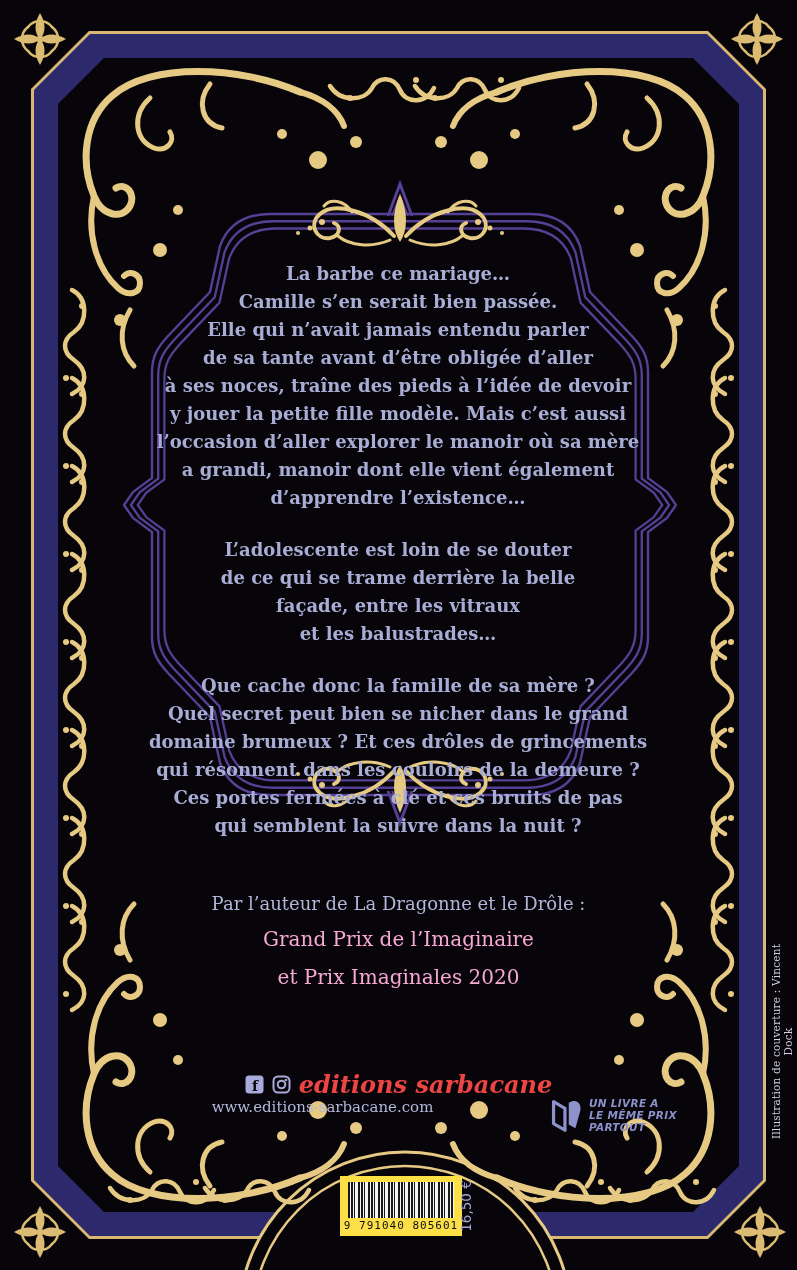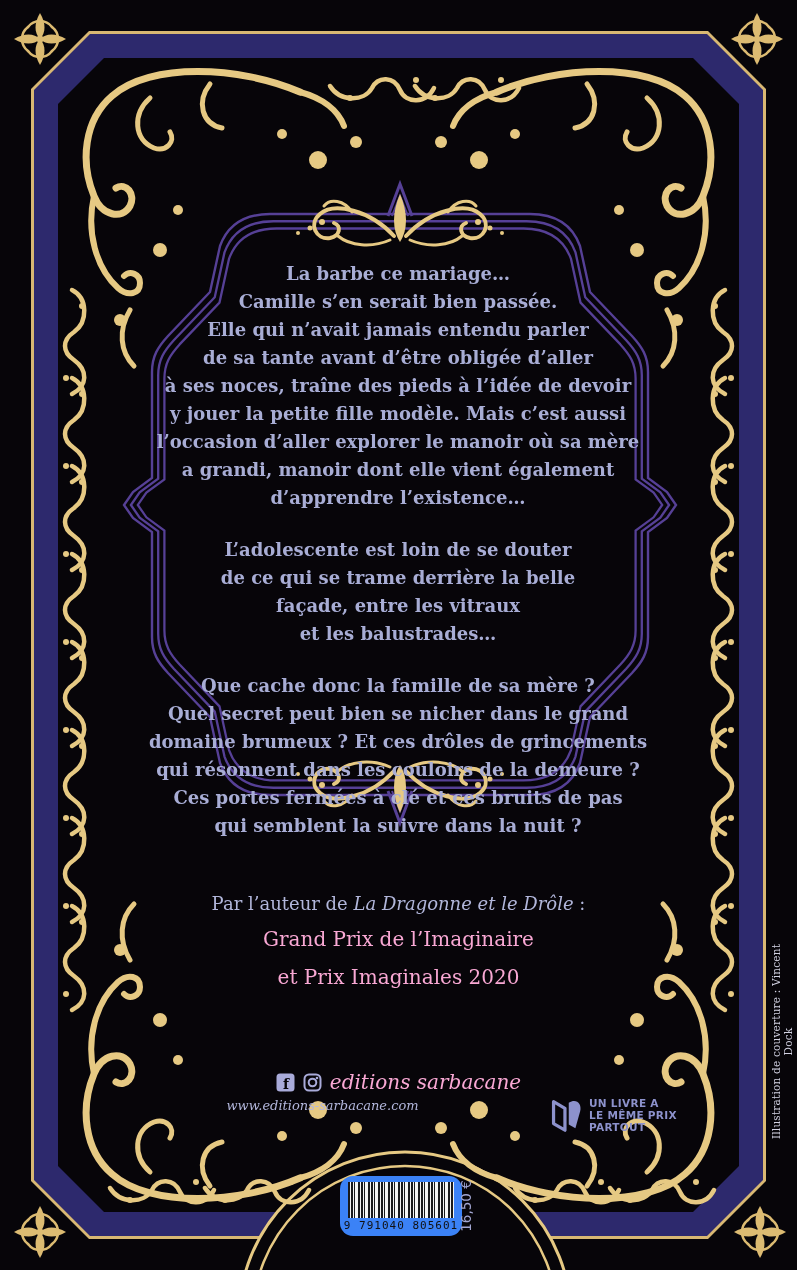--- a/index.html
+++ b/index.html
@@ -6,35 +6,35 @@
   .page{position:relative;width:797px;height:1270px;background:#070509;overflow:hidden;
         font-family:"DejaVu Serif",serif;}
   .deco{position:absolute;left:0;top:0;width:797px;height:1270px;}
 
   .synopsis{position:absolute;left:138px;top:260px;width:520px;text-align:center;
             font-weight:bold;font-size:18px;line-height:28px;color:#a8add5;}
   .synopsis .para{white-space:pre-line;margin:0 0 24px 0;}
 
   .author-note{position:absolute;left:0;top:893px;width:797px;text-align:center;color:#b1b6da;}
   .author-note .line1{font-size:18px;}
-  .author-note .book-title{font-style:italic;}
+  .author-note .book-title{}
   .author-note .award{font-weight:normal;font-size:20px;line-height:38px;color:#f9a8d4;margin-top:6px;}
 
   .publisher-row{position:absolute;left:0;top:1070px;width:797px;display:flex;
                  justify-content:center;align-items:center;gap:8px;}
-  .publisher-row .handle{font-style:italic;font-weight:normal;font-size:20px;color:#f9a8d4;}
+  .publisher-row .handle{font-style:italic;font-weight:bold;font-size:24px;color:#ef4444;}
   .website{position:absolute;left:0;top:1098px;width:645px;text-align:center;
-           font-style:italic;font-size:13px;color:#b3b7dc;}
-
-  .price-logo{position:absolute;left:545px;top:1096px;display:flex;align-items:center;gap:6px;}
+           font-size:15px;color:#b3b7dc;}
+
+  .price-logo{position:absolute;left:545px;top:1096px;display:flex;align-items:center;gap:6px;font-style:italic;}
   .price-logo .logo-text{white-space:pre-line;font-family:"DejaVu Sans",sans-serif;
            font-weight:bold;font-size:10.5px;line-height:12px;letter-spacing:.3px;color:#8d92cc;}
 
   .barcode-box{position:absolute;left:340px;top:1176px;width:122px;height:60px;
-               background:#3b82f6;border-radius:13px;}
+               background:#fde047;border-radius:0;}
   .bars{margin:6px 8px 0 8px;height:36px;
         background:repeating-linear-gradient(90deg,#191919 0 2px,#f4f4f2 2px 3px,#191919 3px 5px,
                    #f4f4f2 5px 6px,#191919 6px 7px,#f4f4f2 7px 10px);}
   .barcode-number{display:block;text-align:center;margin-top:1px;
         font-family:"DejaVu Sans Mono",monospace;font-size:11px;letter-spacing:1px;color:#111;}
 
   .price-vert{position:absolute;left:436px;top:1198px;width:60px;height:16px;
         transform:rotate(-90deg);text-align:center;
         font-family:"DejaVu Sans",sans-serif;font-size:13.5px;color:#a2a6d2;}
 

